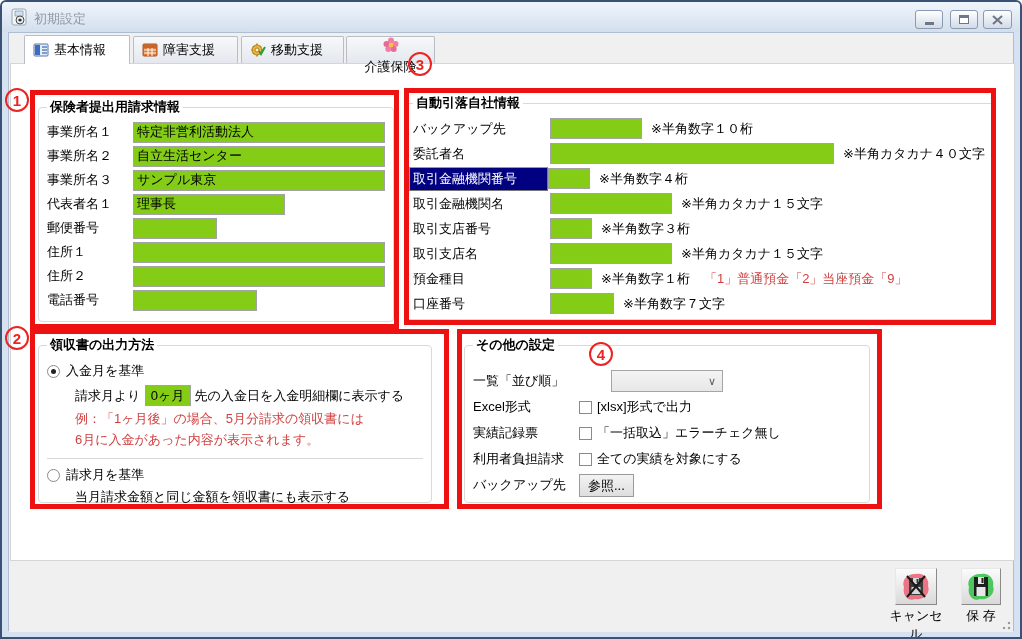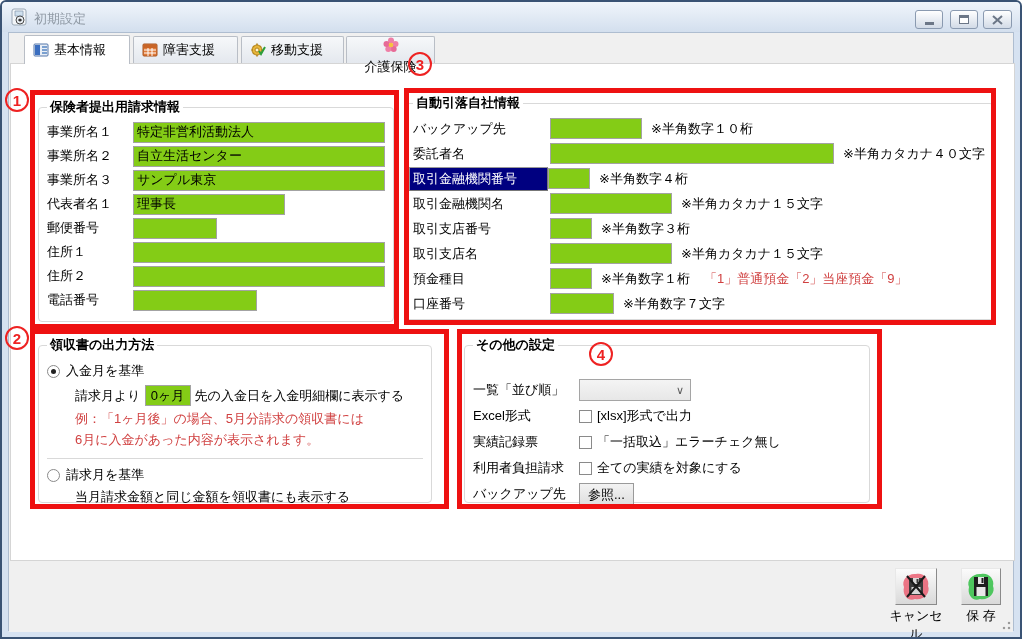--- a/index.html
+++ b/index.html
@@ -310,21 +310,21 @@
     <div class="sep"></div>
     <div class="inline">
       <span class="radio"></span>
       <span>請求月を基準</span>
     </div>
     <div class="indent" style="margin-top:4px;">当月請求金額と同じ金額を領収書にも表示する</div>
   </fieldset>
 
   <fieldset class="fs4">
     <legend>その他の設定</legend>
-    <div class="row" style="margin-top:19px;">
+    <div class="row" style="margin-top:10px;gap:32px;">
       <span class="lbl">一覧「並び順」</span>
       <div class="combo">
         <span></span>
         <span class="chev">∨</span>
       </div>
     </div>
     <div class="row">
       <span class="lbl">Excel形式</span>
       <span class="chk"></span>
       <span>[xlsx]形式で出力</span>

